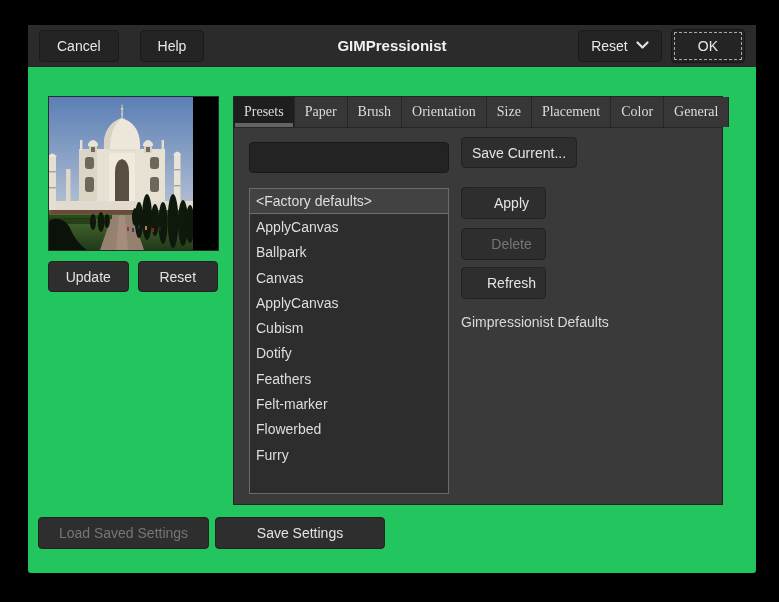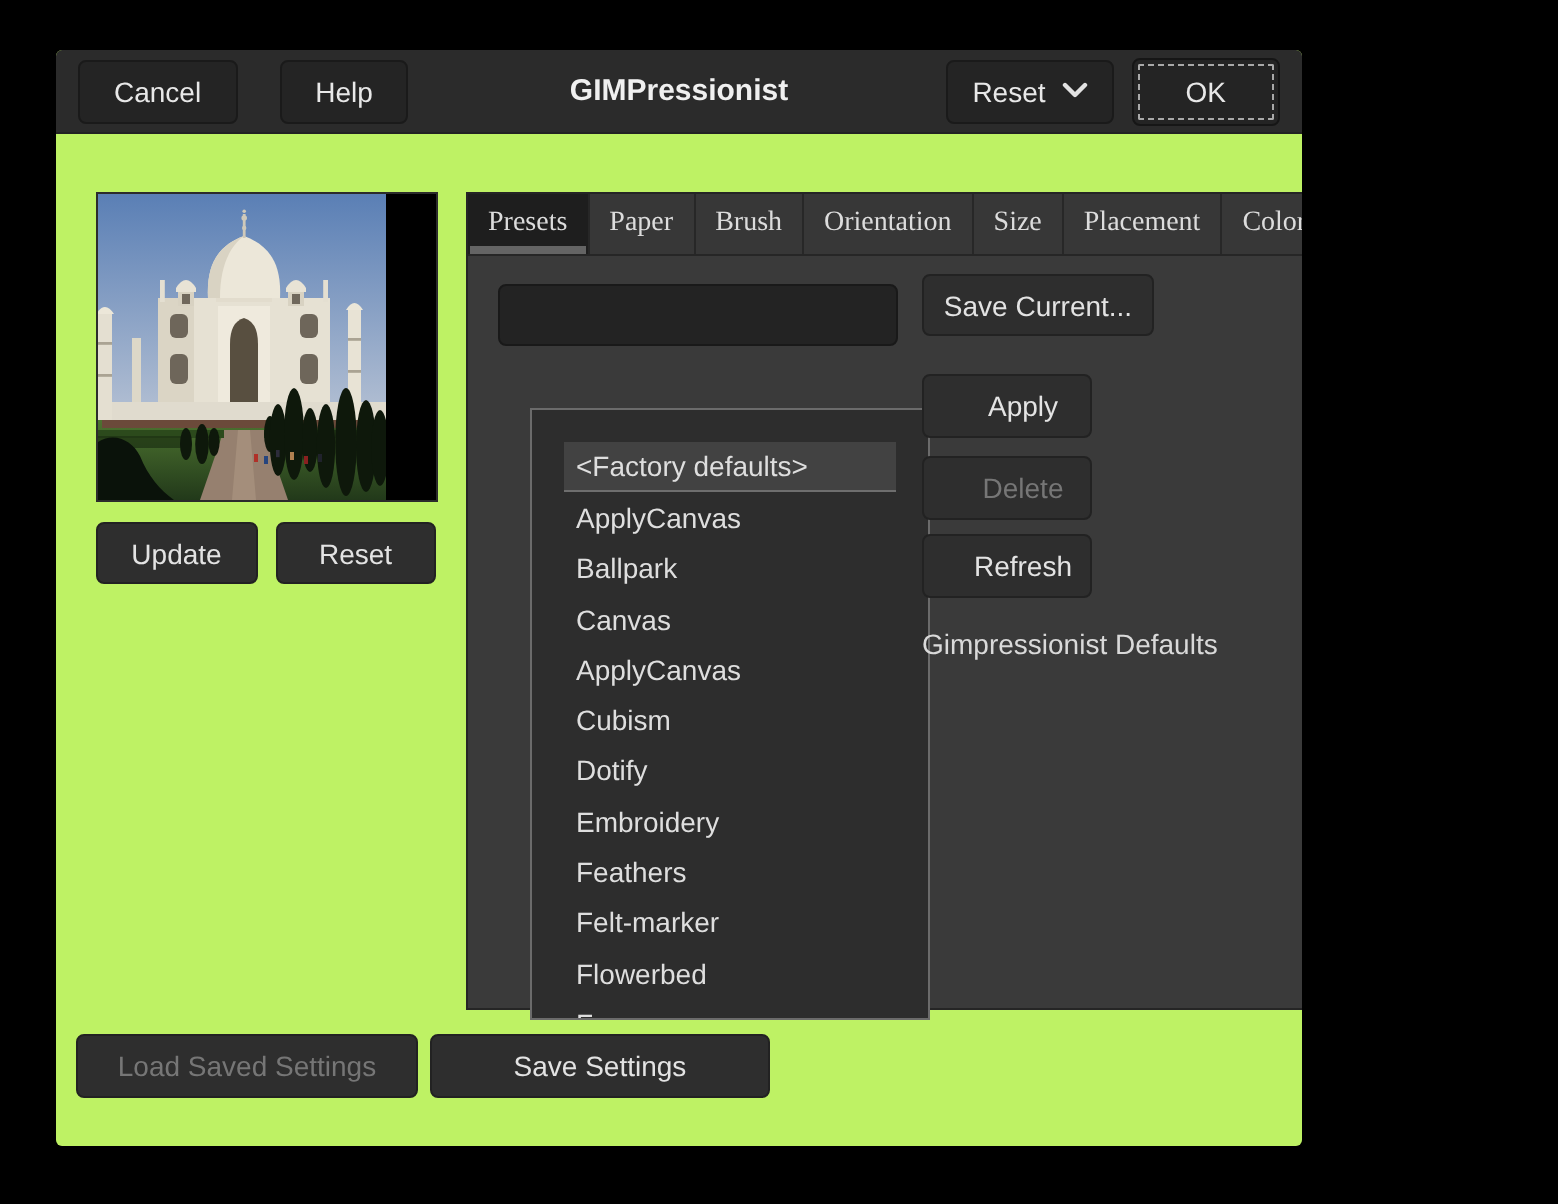--- a/index.html
+++ b/index.html
@@ -3,22 +3,22 @@
 <meta charset="utf-8">
 <style>
   html, body { margin:0; padding:0; }
   body {
     width:779px; height:602px; background:#000;
     font-family:"Liberation Sans", sans-serif;
     position:relative; overflow:hidden;
     -webkit-font-smoothing:antialiased;
   }
   .window {
-    position:absolute; left:28px; top:25px; width:623px; height:548px;
-    background:#bef264; border-radius:3px; overflow:hidden;
+    position:absolute; left:28px; top:25px; width:728px; height:548px;
+    background:#22c55e; border-radius:3px; overflow:hidden;
   }
   
   .headerbar {
     position:absolute; top:0; left:0; right:0; height:42px;
     background:#2b2b2b; border-bottom:1px solid #232323;
     display:flex; align-items:center; padding:0 11px; box-sizing:border-box;
   }
   .hbtn {
     height:32px; padding:0 17px; background:#242424; color:#e8e8e8;
     border:1px solid #1a1a1a; border-radius:4px; font-size:14px;
@@ -79,21 +79,21 @@
   .entry {
     position:absolute; left:15px; top:14px; width:200px; height:31px;
     background:#232323; border:1px solid #191919; border-radius:4px;
     box-sizing:border-box; color:#e3e3e3; padding:0 8px; font-size:14px;
     font-family:inherit;
   }
   .save-current { position:absolute; left:227px; top:9px; width:116px; height:31px; }
   .preset-list {
     position:absolute; left:15px; top:60px; width:200px; height:306px;
     background:#2d2d2d; border:1px solid #6b6b6b; box-sizing:border-box;
-    list-style:none; margin:16px; padding:16px; overflow:hidden;
+    list-style:none; margin:0; padding:0; overflow:hidden;
   }
   .preset-list li {
     height:25.3px; display:flex; align-items:center; padding:0 6px;
     font-size:14px; color:#dedede; box-sizing:border-box; cursor:pointer;
     white-space:nowrap;
   }
   .preset-list li.selected { background:#424242; border-bottom:1px solid #6e6e6e; }
   .side-btn { position:absolute; left:227px; width:85px; height:32px;padding-left:22px; }
   .apply-btn   { top:59px; }
   .delete-btn  { top:100px; }
@@ -240,21 +240,20 @@
       <button class="btn save-current">Save Current...</button>
 
       <ul class="preset-list">
         <li class="selected">&lt;Factory defaults&gt;</li>
         <li>ApplyCanvas</li>
         <li>Ballpark</li>
         <li>Canvas</li>
         <li>ApplyCanvas</li>
         <li>Cubism</li>
         <li>Dotify</li>
-        <li>Embroidery</li>
         <li>Feathers</li>
         <li>Felt-marker</li>
         <li>Flowerbed</li>
         <li>Furry</li>
       </ul>
 
       <button class="btn side-btn apply-btn">Apply</button>
       <button class="btn side-btn delete-btn disabled" disabled="">Delete</button>
       <button class="btn side-btn refresh-btn">Refresh</button>
 

